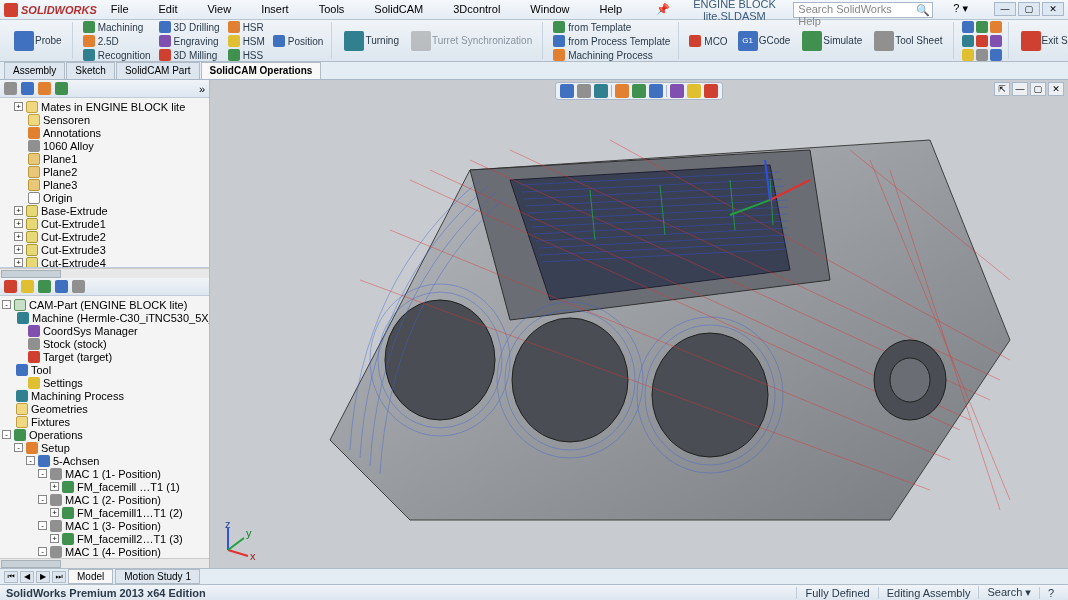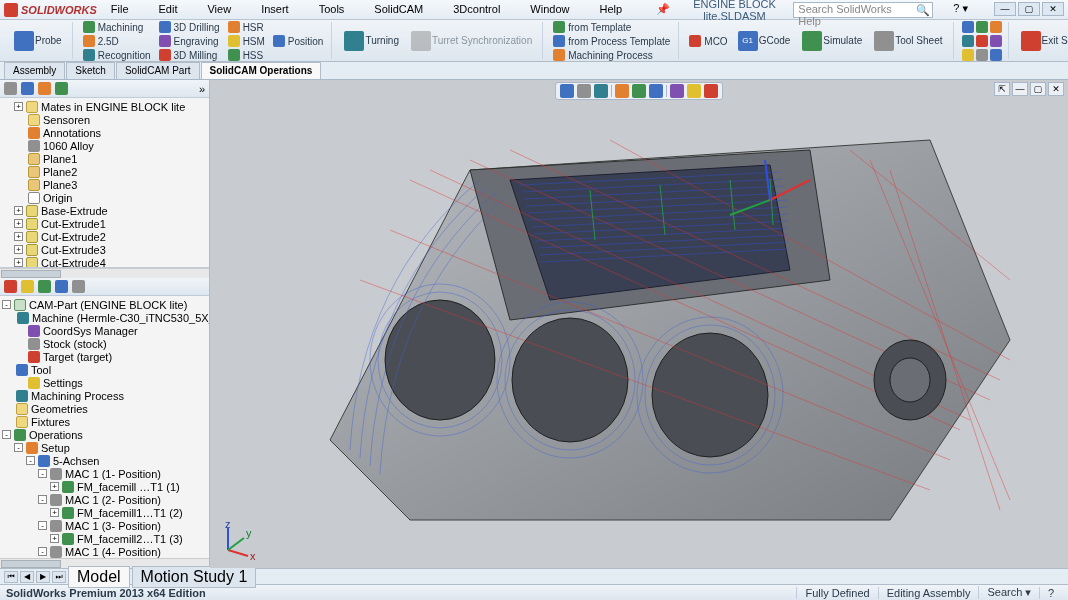--- a/index.html
+++ b/index.html
@@ -50,21 +50,21 @@
 .view-toolbar { position: absolute; top: 2px; left: 50%; transform: translateX(-50%); height: 18px; background: rgba(240,244,248,0.9); border: 1px solid #a8b8c8; border-radius: 3px; display: flex; align-items: center; padding: 0 4px; gap: 3px; }
 .view-toolbar .ico { width: 14px; height: 14px; cursor: pointer; }
 .view-toolbar .sep { width:1px; height:12px; background:#a8b8c8; }
 .view-controls { position: absolute; top: 2px; right: 4px; display: flex; gap: 2px; }
 .view-controls .vc { width: 16px; height: 14px; background: rgba(240,244,248,0.9); border: 1px solid #a8b8c8; display:flex; align-items:center; justify-content:center; font-size:9px; cursor:pointer; }
 .triad { position: absolute; bottom: 6px; left: 6px; width: 40px; height: 40px; }
 .model-canvas { position:absolute; inset:0; }
 
 .bottom-tabs { height: 16px; background: #e4ecf4; display: flex; align-items: center; border-top: 1px solid #b0bcc8; padding-left: 4px; gap:2px; }
 .bottom-tabs .nav { width:14px; height:12px; background:#dde6ef; border:1px solid #b0bcc8; display:flex; align-items:center; justify-content:center; font-size:8px; cursor:pointer; }
-.bottom-tabs .btab { padding: 1px 8px; background: #dde6ef; border: 1px solid #b0bcc8; font-size: 16px; cursor:pointer; }
+.bottom-tabs .btab { padding: 1px 8px; background: #dde6ef; border: 1px solid #b0bcc8; font-size: 10px; cursor:pointer; }
 .bottom-tabs .btab.active { background: #f8f8f8; }
 
 .statusbar { height: 16px; background: linear-gradient(#f0f4f8,#dde6ef); display: flex; align-items: center; padding: 0 6px; font-size: 10px; color: #2a3a4a; border-top:1px solid #b0bcc8; }
 .statusbar .left { flex: 1; font-weight: bold; }
 .statusbar .cell { padding: 0 8px; border-left: 1px solid #c0ccda; }
 
 
 .ico { display:inline-block; border-radius:2px; }
 .i-red { background:#d04030; } .i-blue { background:#4070c0; } .i-green { background:#409050; }
 .i-orange { background:#e08030; } .i-grey { background:#909090; } .i-yellow { background:#e0c030; }

